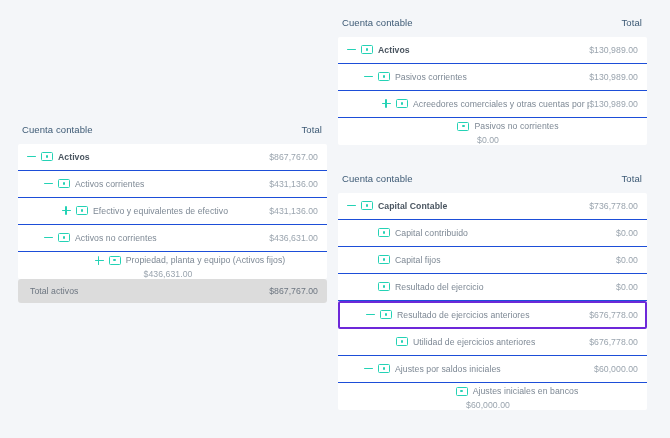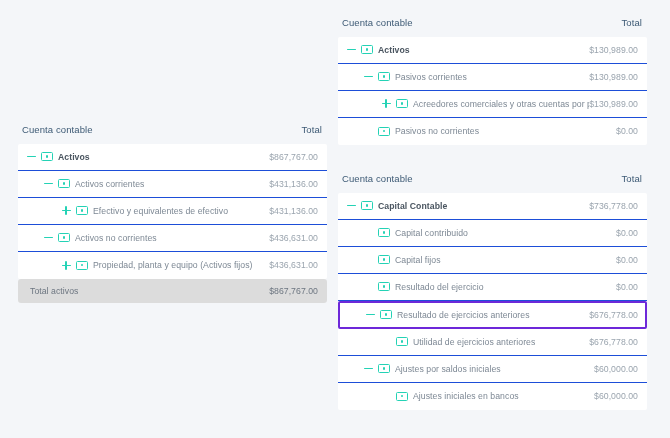--- a/index.html
+++ b/index.html
@@ -65,20 +65,21 @@
     position: relative;
     height: 27px;
     display: flex;
     align-items: center;
     border-bottom: 1px solid #1d4ed8;
     box-sizing: border-box;
     padding-right: 9px;
   }
   .row:last-child {
     border-bottom: none;
+    flex-direction: column;
   }
   .row.selected {
     border: 2px solid #6d28d9;
     border-radius: 2px;
     height: 28px;
     padding-right: 7px;
   }
 
   .row-label {
     flex: 1 1 auto;

